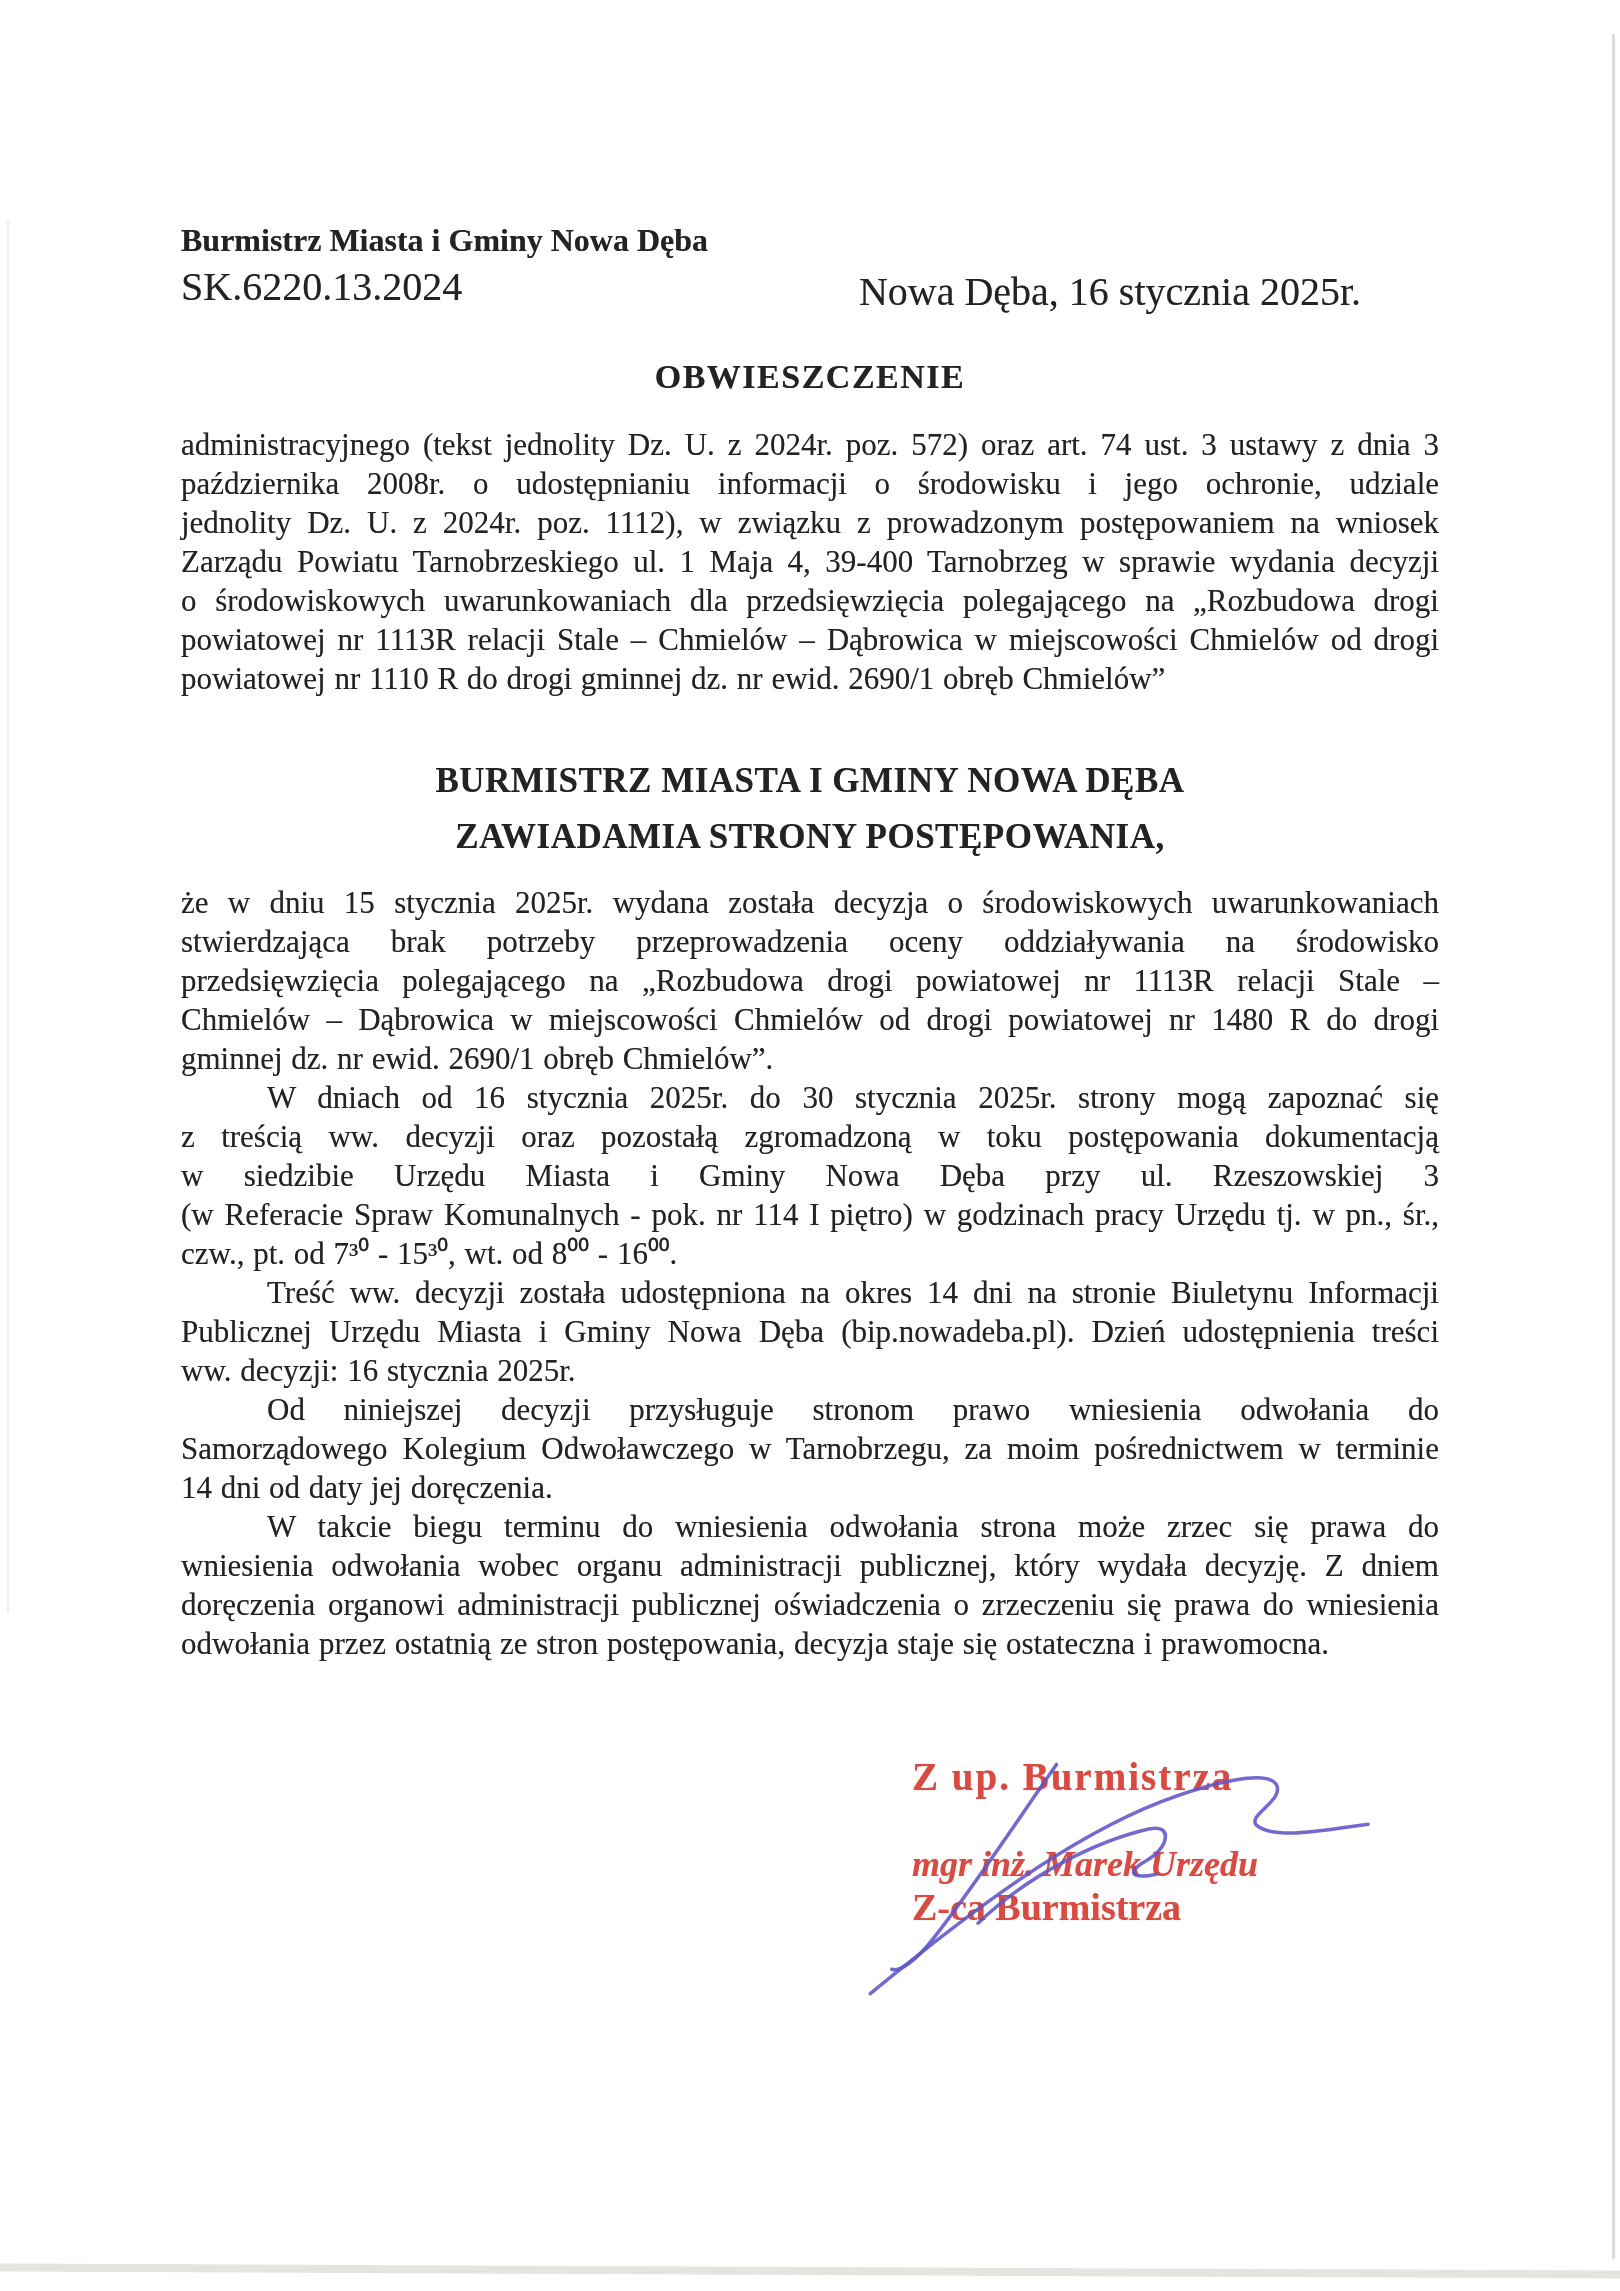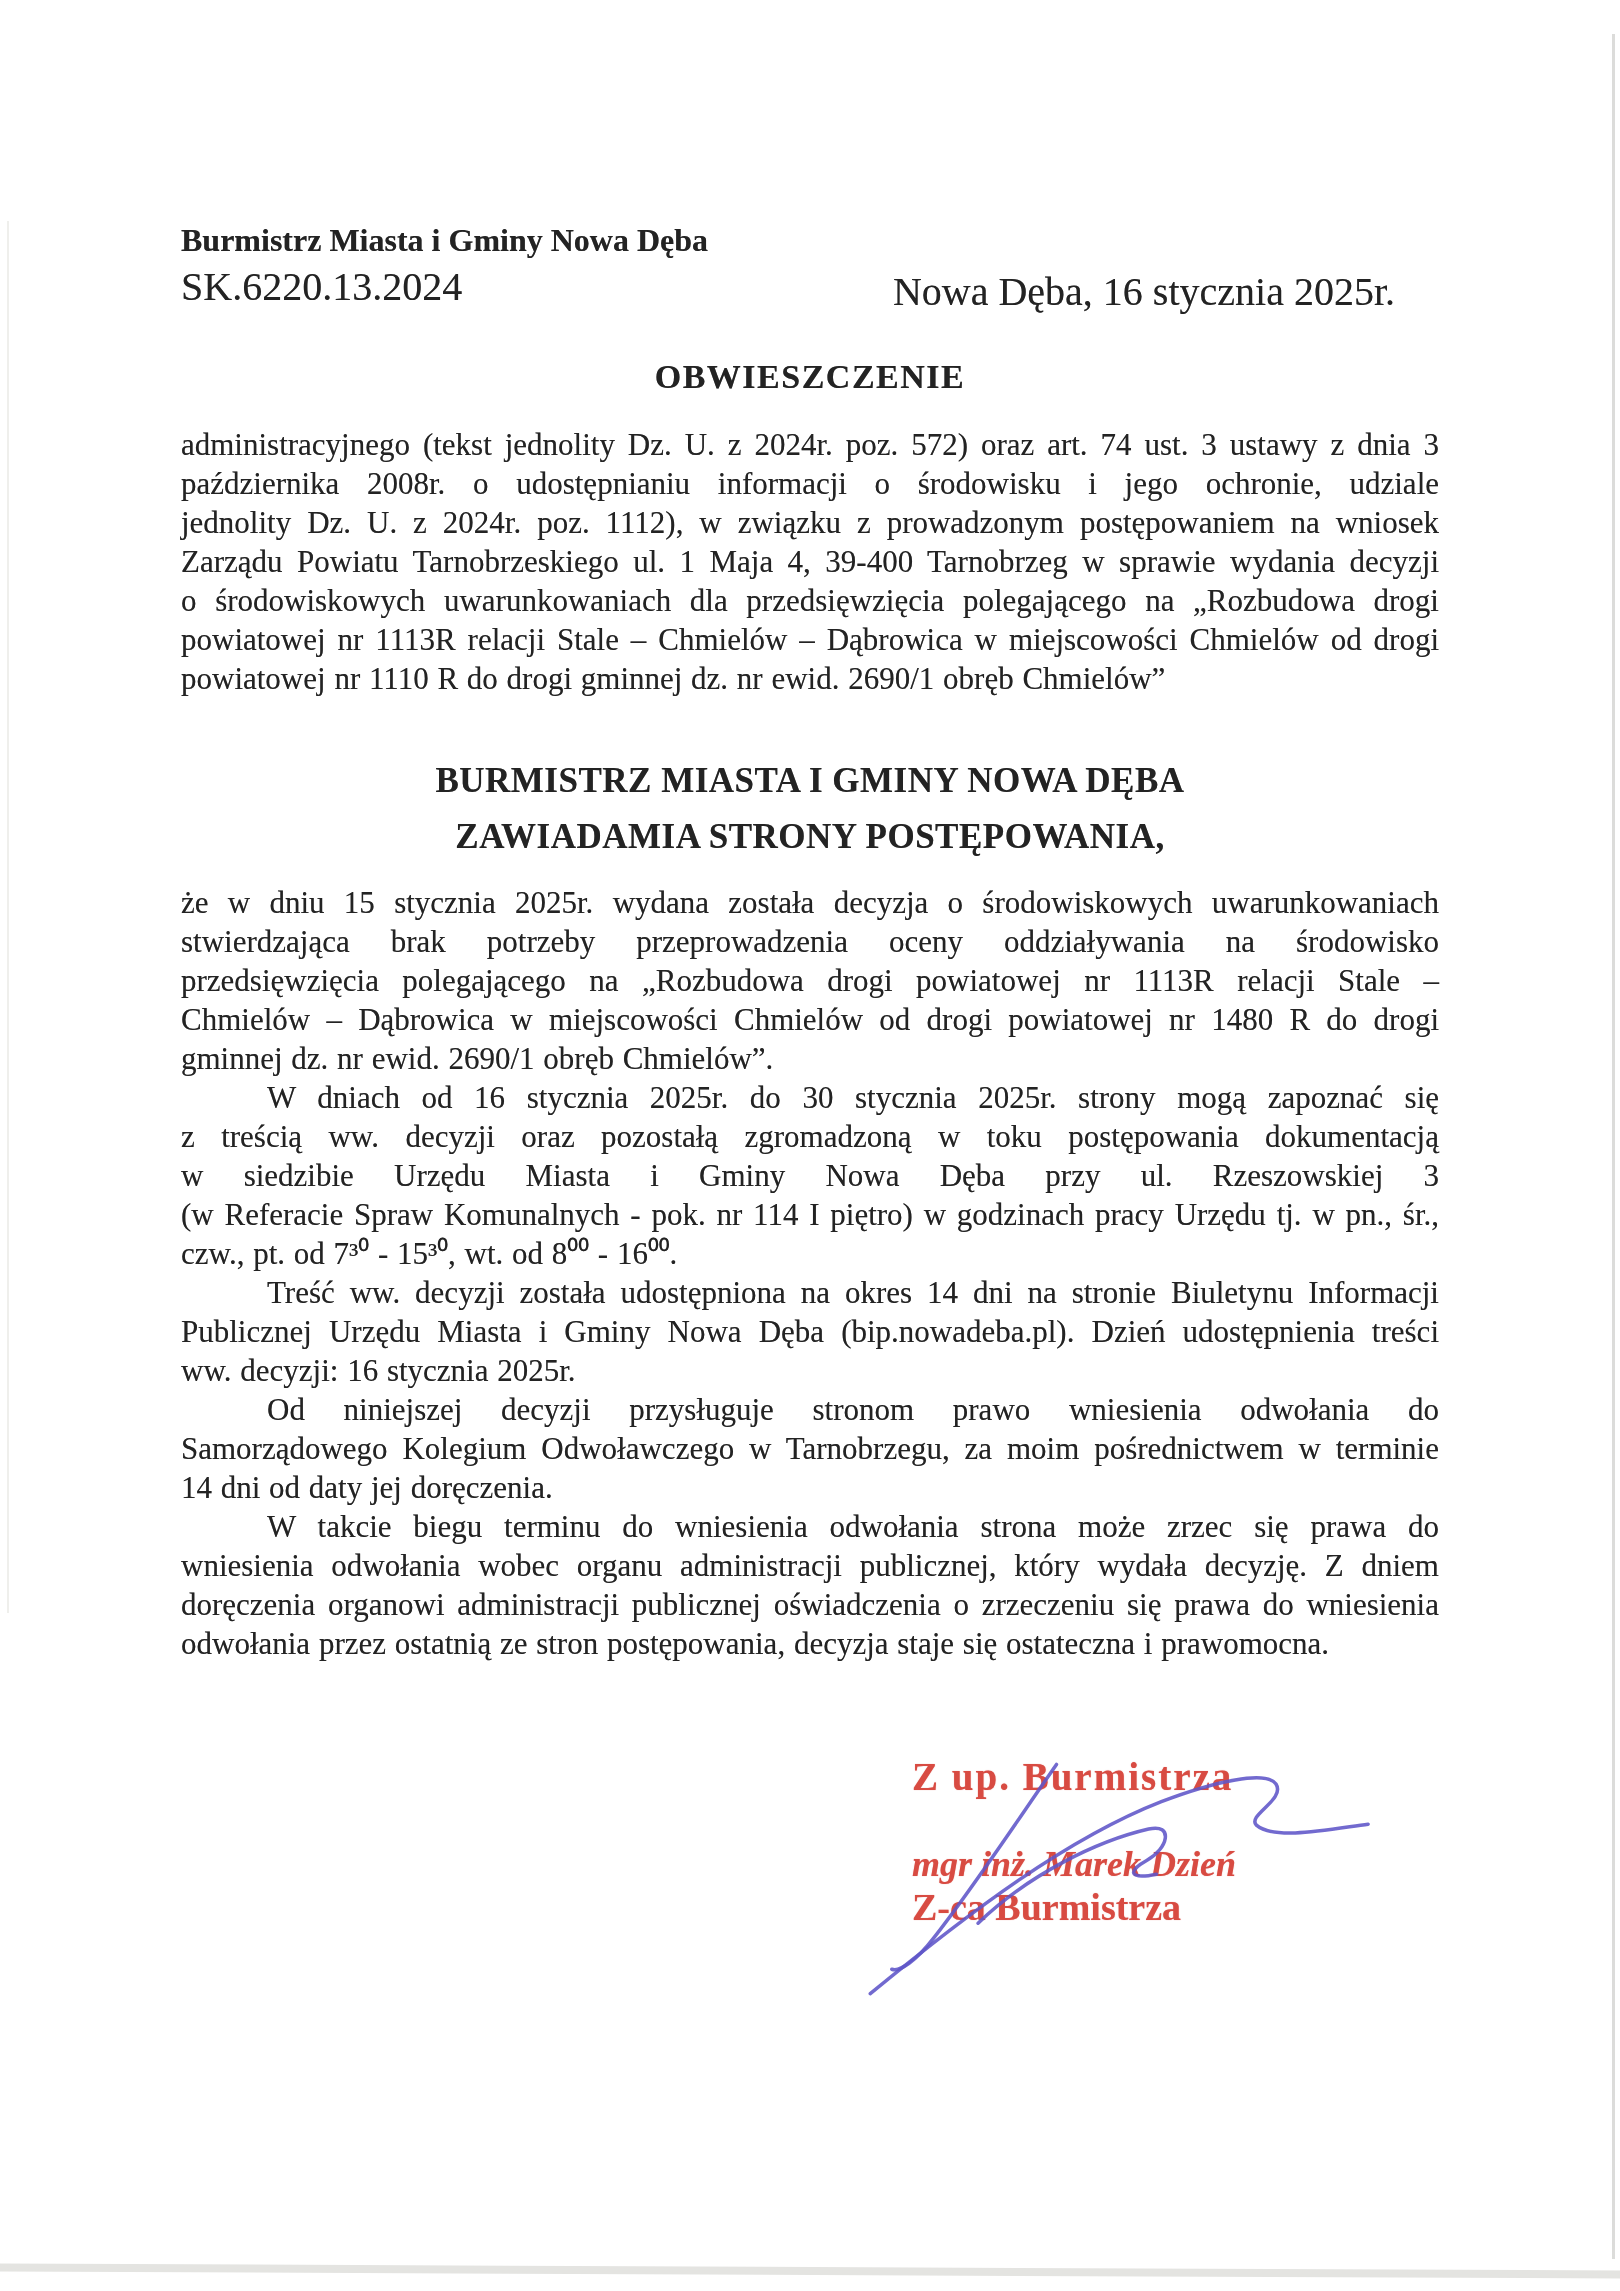--- a/index.html
+++ b/index.html
@@ -43,21 +43,21 @@
   }
   .ref-row {
     display: flex;
     margin-top: 6.9px;
     line-height: 39px;
     font-size: 40px;
   }
   .case-number { flex: none; }
   .place-date {
     margin-left: auto;
-    margin-right: 44px;
+    margin-right: 78px;
     position: relative;
     top: 4.9px;
   }
   .doc-title {
     margin-top: 49px;
     text-align: center;
     font-size: 34px;
     font-weight: bold;
     letter-spacing: 1.5px;
     line-height: 43px;
@@ -192,21 +192,21 @@
           <div class="line">wniesienia odwołania wobec organu administracji publicznej, który wydała decyzję. Z dniem</div>
           <div class="line">doręczenia organowi administracji publicznej oświadczenia o zrzeczeniu się prawa do wniesienia</div>
           <div class="line last">odwołania przez ostatnią ze stron postępowania, decyzja staje się ostateczna i prawomocna.</div>
         </div>
       </div>
 
   </div>
 
   <div class="signature">
     <div class="stamp-auth">Z up. Burmistrza</div>
-    <div class="stamp-name">mgr inż. Marek Dzień</div>
+    <div class="stamp-name">mgr inż. Marek Urzędu</div>
     <div class="stamp-title">Z-ca Burmistrza</div>
   </div>
 
   <svg class="ink-signature" viewBox="0 0 1653 2338" xmlns="http://www.w3.org/2000/svg">
     <path d="M 888 2034 C 990 1950 1090 1875 1185 1838 C 1240 1817 1292 1806 1302 1820 C 1312 1836 1272 1852 1282 1862 C 1300 1878 1358 1866 1396 1861"></path>
     <path d="M 1078 1800 C 1035 1862 990 1930 952 1978 C 935 2000 918 2012 910 2009"></path>
     <path d="M 998 1962 C 1050 1912 1120 1878 1172 1866 C 1198 1860 1192 1886 1170 1898 C 1150 1909 1152 1918 1180 1912"></path>
   </svg>
 
 </div>

